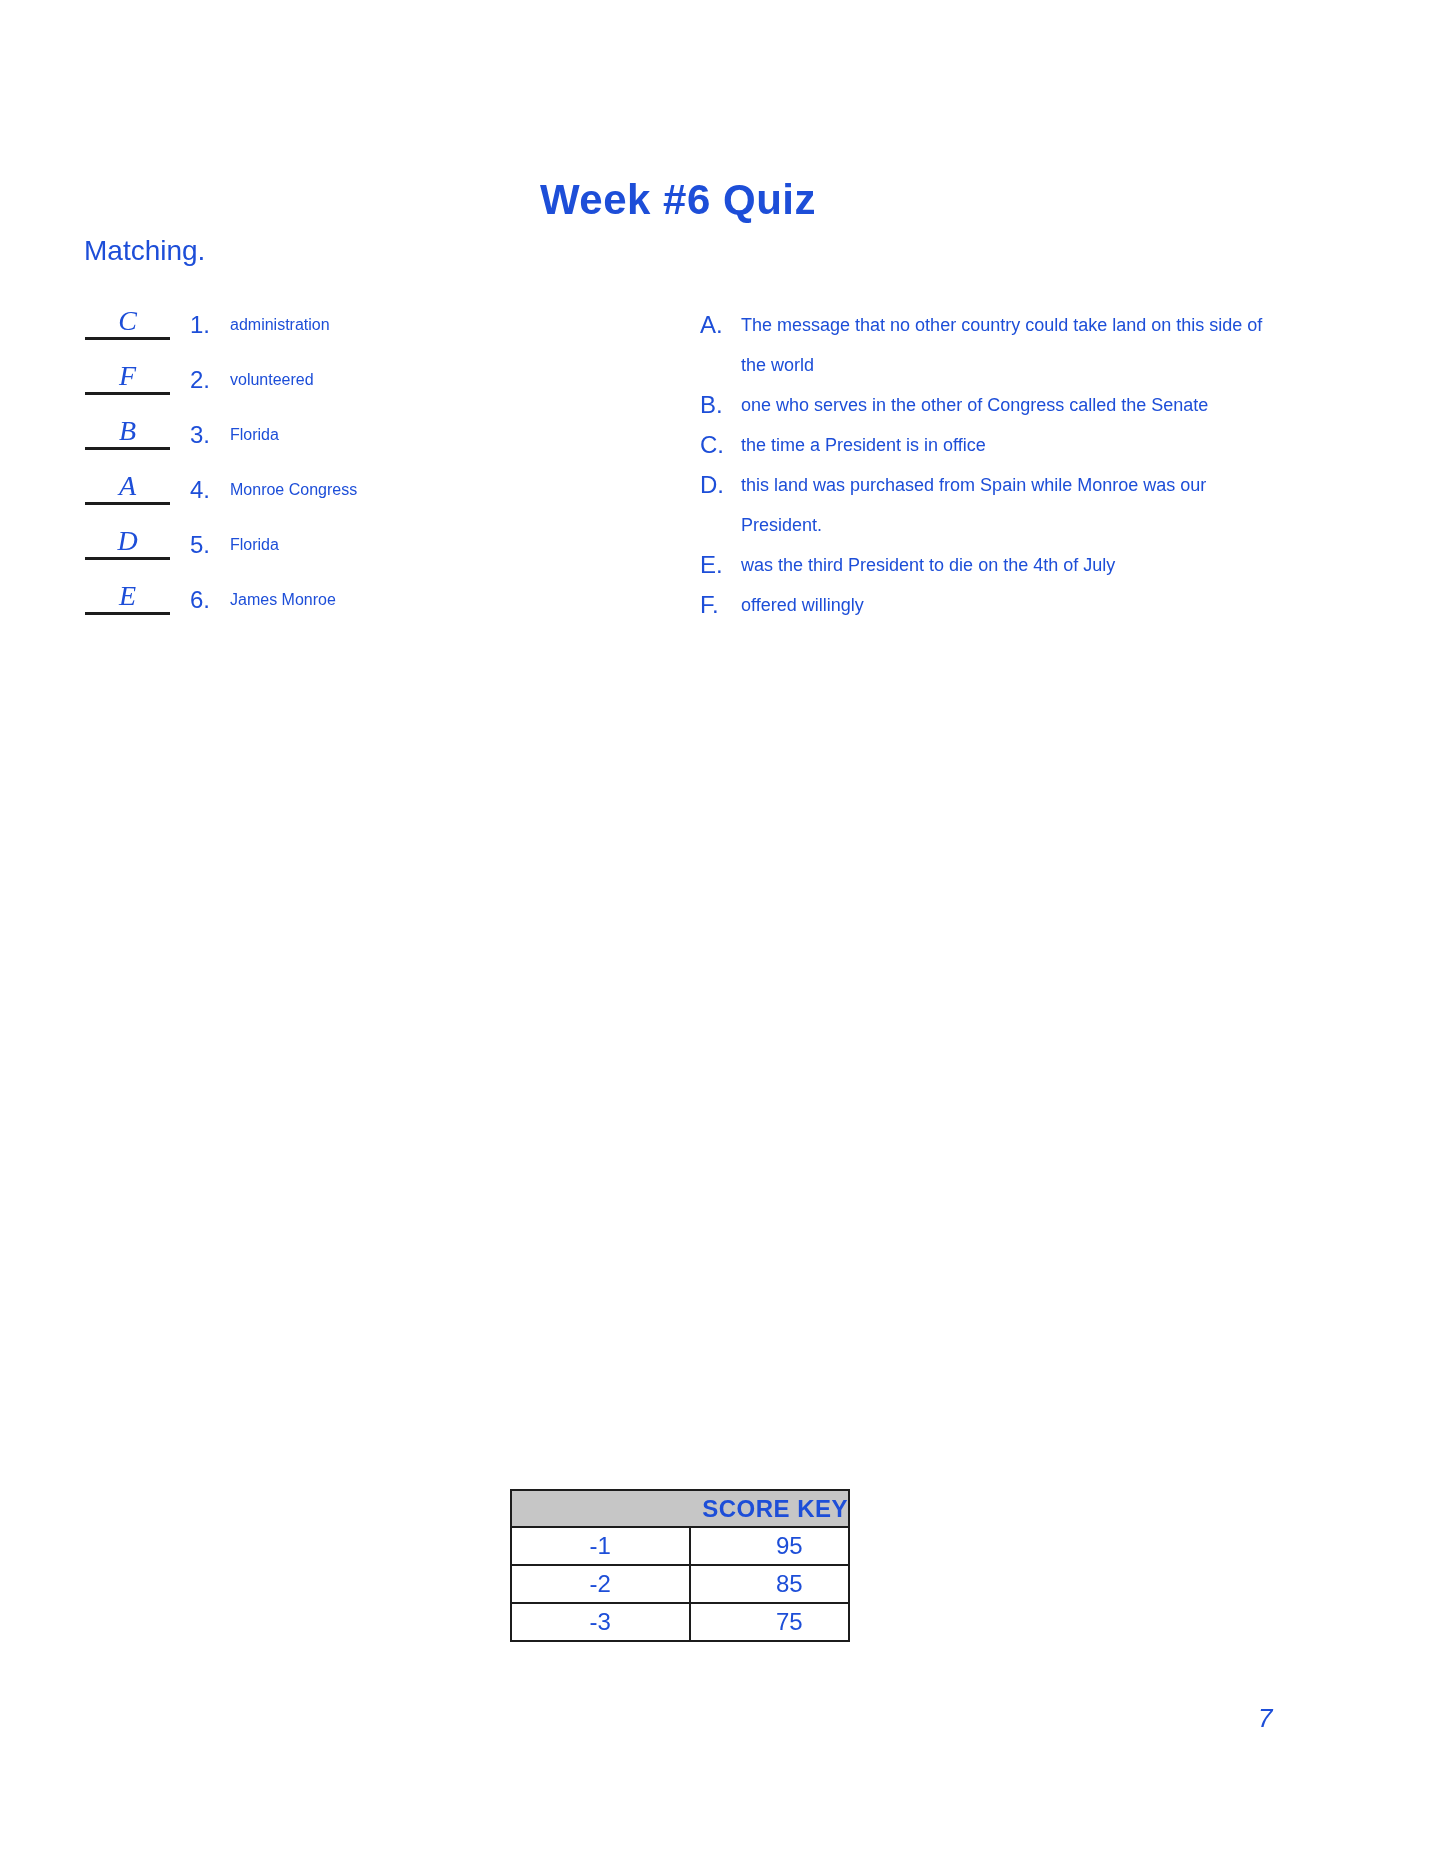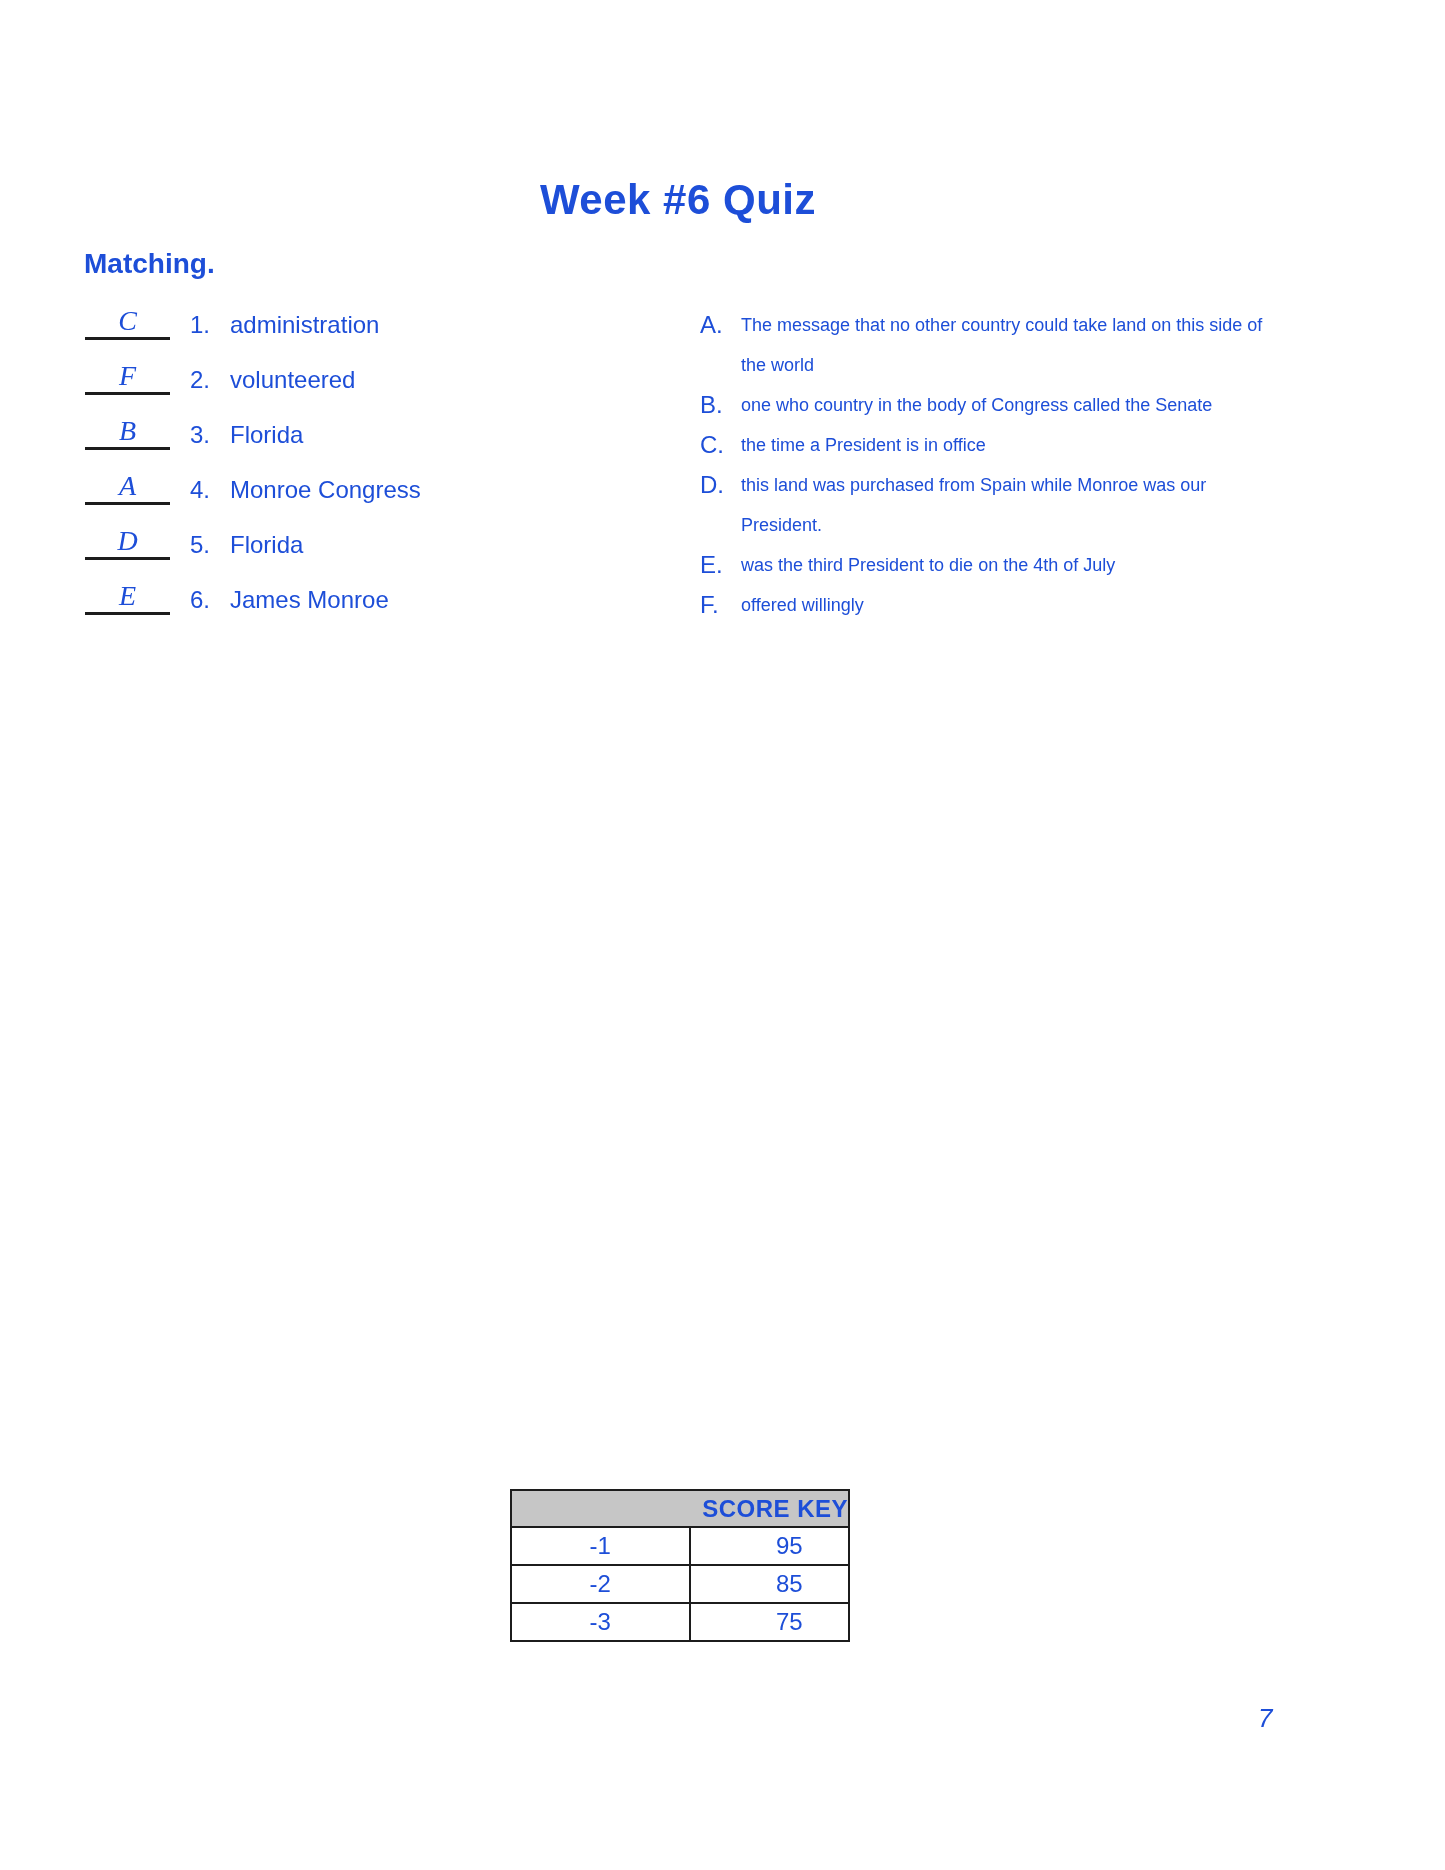--- a/index.html
+++ b/index.html
@@ -18,24 +18,24 @@
     top: 176px;
     left: 0;
     width: 1356px;
     text-align: center;
     font-size: 42px;
     font-weight: bold;
     letter-spacing: 0.5px;
   }
   .section-heading {
     position: absolute;
-    top: 248px;
+    top: 235px;
     left: 84px;
     font-size: 28px;
-    font-weight: bold;
+    font-weight: normal;
   }
   
   .match-list {
     position: absolute;
     left: 85px;
     top: 285px;
   }
   .match-row {
     display: flex;
     align-items: flex-end;
@@ -50,21 +50,21 @@
     font-size: 28px;
     line-height: 32px;
   }
   .item-number {
     width: 40px;
     margin-left: 20px;
     font-size: 24px;
     line-height: 30px;
   }
   .item-term {
-    font-size: 24px;
+    font-size: 16px;
     line-height: 30px;
   }
   
   .def-list {
     position: absolute;
     left: 700px;
     top: 305px;
     width: 600px;
   }
   .def-row { display: flex; }
@@ -156,21 +156,21 @@
     </div>
   </div>
 
   <div class="def-list">
     <div class="def-row">
       <div class="def-letter">A.</div>
       <div class="def-text">The message that no other country could take land on this side of the world</div>
     </div>
     <div class="def-row">
       <div class="def-letter">B.</div>
-      <div class="def-text">one who country in the body of Congress called the Senate</div>
+      <div class="def-text">one who serves in the other of Congress called the Senate</div>
     </div>
     <div class="def-row">
       <div class="def-letter">C.</div>
       <div class="def-text">the time a President is in office</div>
     </div>
     <div class="def-row">
       <div class="def-letter">D.</div>
       <div class="def-text">this land was purchased from Spain while Monroe was our President.</div>
     </div>
     <div class="def-row">

